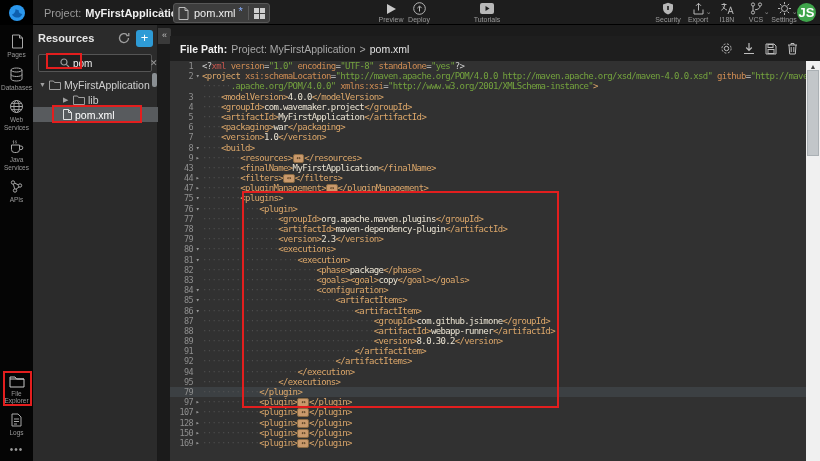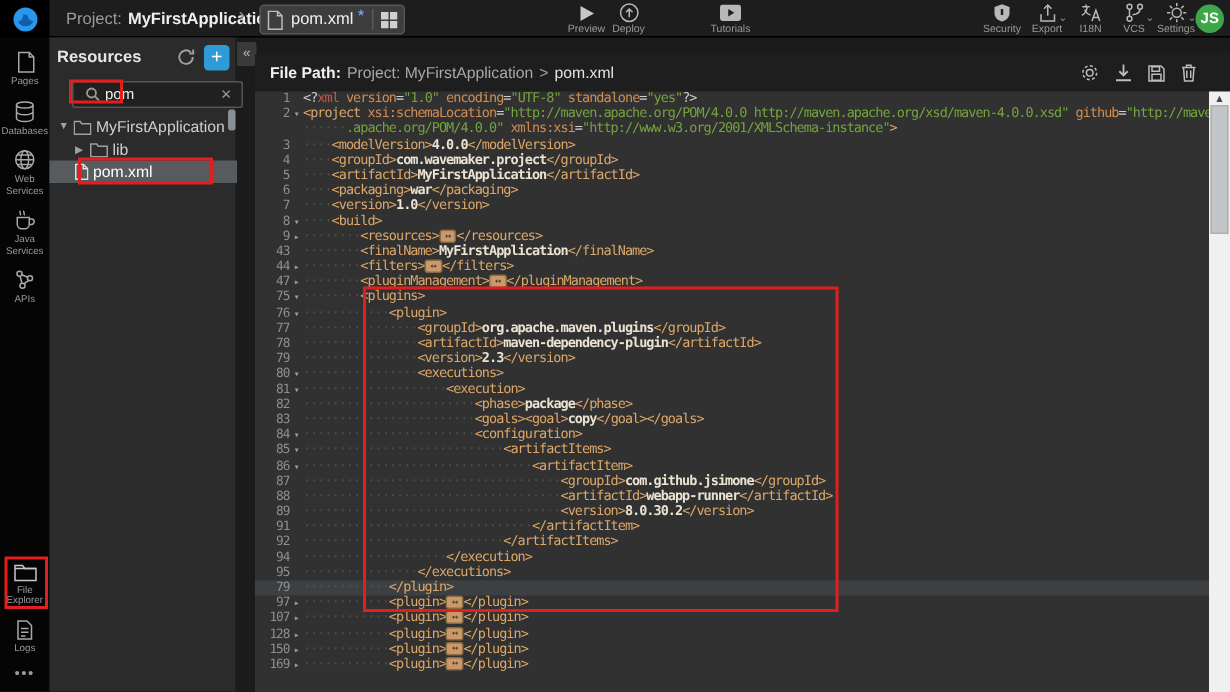--- a/index.html
+++ b/index.html
@@ -16,42 +16,42 @@
   .crumb-chev { position:absolute; left:159px; top:2px; color:#8f8f8f; font-size:13px; }
   .file-tab { position:absolute; left:173px; top:3px; height:20px; background:#3d3d3d; border:1px solid #575757; border-radius:3px; display:flex; align-items:center; padding:0 4px; gap:5px; }
   .file-tab .tab-label { color:#f0f0f0; font-size:11px; }
   .file-tab .mod { color:#8ab0ff; font-size:11px; margin-left:-2px; position:relative; top:-2px; }
   .tab-sep { width:1px; height:14px; background:#5a5a5a; }
 
   .tb-action { position:absolute; top:2px; display:flex; flex-direction:column; align-items:center; width:34px; cursor:pointer; }
   .tb-action .cap { color:#9a9a9a; font-size:7px; margin-top:1px; white-space:nowrap; }
   .tb-action .ic { height:13px; display:flex; align-items:center; justify-content:center; position:relative; }
   .chev-mini { position:absolute; right:-7px; bottom:-1px; color:#8d8d8d; font-size:7px; }
-  .avatar { position:absolute; left:797px; top:3px; width:19px; height:19px; border-radius:50%; background:#3fa54b; color:#fff; font-size:10px; font-weight:bold; display:flex; align-items:center; justify-content:center; }
+  .avatar { position:absolute; left:797px; top:3px; width:19px; height:19px; border-radius:50%; background:#3fa54b; color:#fff; font-size:13px; font-weight:bold; display:flex; align-items:center; justify-content:center; }
 
   
   .leftnav { position:absolute; left:0; top:25px; width:33px; height:436px; background:#050505; display:flex; flex-direction:column; align-items:center; padding-top:9px; }
   .nav-item { width:33px; display:flex; flex-direction:column; align-items:center; margin-bottom:8px; cursor:pointer; }
   .nav-item .cap { color:#9a9a9a; font-size:6.5px; text-align:center; line-height:7.5px; margin-top:2px; }
   .nav-spacer { flex:1; }
   .nav-more { color:#9a9a9a; font-size:10px; letter-spacing:1px; margin-bottom:6px; }
 
   
   .respanel { position:absolute; left:33px; top:25px; width:125px; height:436px; background:#2b2b2b; border-right:1px solid #1a1a1a; }
   .res-head { position:absolute; left:0; top:0; width:125px; height:26px; display:flex; align-items:center; padding:0 5px; }
   .res-title { color:#e6e6e6; font-size:11px; font-weight:bold; flex:1; }
   .res-refresh { color:#9f9f9f; margin-right:6px; cursor:pointer; display:flex; }
   .res-add { width:17px; height:17px; background:#2e9bd6; border-radius:3px; color:#fff; font-size:13px; line-height:15px; text-align:center; cursor:pointer; }
   .collapse-tab { position:absolute; left:158px; top:28px; width:13px; height:16px; background:#3a3a3a; color:#bdbdbd; font-size:9px; text-align:center; line-height:15px; border-radius:0 2px 2px 0; cursor:pointer; }
-  .search-box { position:absolute; left:15px; top:29px; width:114px; height:18px; background:#202020; border:1px solid #555; border-radius:2px; display:flex; align-items:center; padding:0 8px; gap:3px; }
+  .search-box { position:absolute; left:5px; top:29px; width:114px; height:18px; background:#202020; border:1px solid #555; border-radius:2px; display:flex; align-items:center; padding:0 21px; gap:3px; }
   .search-box input { background:transparent; border:none; outline:none; color:#efefef; font-size:10px; width:74px; font-family:"Liberation Sans",sans-serif; }
   .search-clear { color:#9a9a9a; font-size:9px; cursor:pointer; margin-left:auto; }
   .tree { position:absolute; left:0; top:52px; width:125px; }
   .tree-row { height:15px; display:flex; align-items:center; gap:3px; padding-left:6px; cursor:pointer; color:#cfcfcf; font-size:10.5px; white-space:nowrap; }
-  .tree-row.depth1 { padding-left:17px; }
+  .tree-row.depth1 { padding-left:30px; }
   .tree-row.selected { background:#585b5e; color:#fff; }
   .caret { color:#a0a0a0; font-size:7px; width:7px; }
   .res-scrollthumb { position:absolute; left:119px; top:48px; width:5px; height:14px; background:#8a8f93; border-radius:2px; }
 
   
   .editor { position:absolute; left:170px; top:36px; width:650px; height:436px; background:#313131; }
   .pathbar { position:absolute; left:0; top:0; width:650px; height:25px; background:#1e1e1e; display:flex; align-items:center; padding-left:10px; font-size:10.5px; gap:4px; }
   .pathbar .pl { color:#f0f0f0; font-weight:bold; }
   .pathbar .pp { color:#a8a8a8; }
   .pathbar .ps { color:#a8a8a8; }
@@ -63,21 +63,21 @@
   .code-line { height:10.2px; line-height:10.2px; white-space:nowrap; display:flex;
                font-family:"DejaVu Sans Mono", monospace; font-size:9px; letter-spacing:-0.65px; }
   .code-line.hl { background:#3c4043; }
   .gutter-num { display:inline-block; width:23px; text-align:right; color:#8f8f8f; font-size:8.5px; flex:0 0 auto; }
   .fold-marker { display:inline-block; width:9px; text-align:center; color:#9a9a9a; font-size:6.5px; flex:0 0 auto; cursor:pointer; }
   .code-text { flex:1 1 auto; }
   .ws { color:#575757; opacity:.75; }
   .tk-tag  { color:#dca76a; }
   .tk-attr { color:#d08d54; }
   .tk-str  { color:#74a33e; }
-  .tk-text { color:#eae3d2;font-weight:bold; }
+  .tk-text { color:#eae3d2; }
   .tk-punc { color:#cfcfcf; }
   .tk-red  { color:#c7564f; }
   .fold-pill { display:inline-block; background:#c9996b; border:1px solid #8a6a42; border-radius:2px;
                color:#3c2a12; font-size:7px; line-height:7px; padding:0 3px; height:9px; vertical-align:1px; cursor:pointer; }
 
   
   .vscroll { position:absolute; left:636px; top:25px; width:14px; height:411px; background:#f0f0f0; }
   .vscroll .arr { position:absolute; left:0; width:14px; height:12px; color:#444; font-size:7px; text-align:center; line-height:12px; cursor:pointer; }
   .vscroll .arr.up { top:0; }
   .vscroll .arr.down { bottom:0; }

